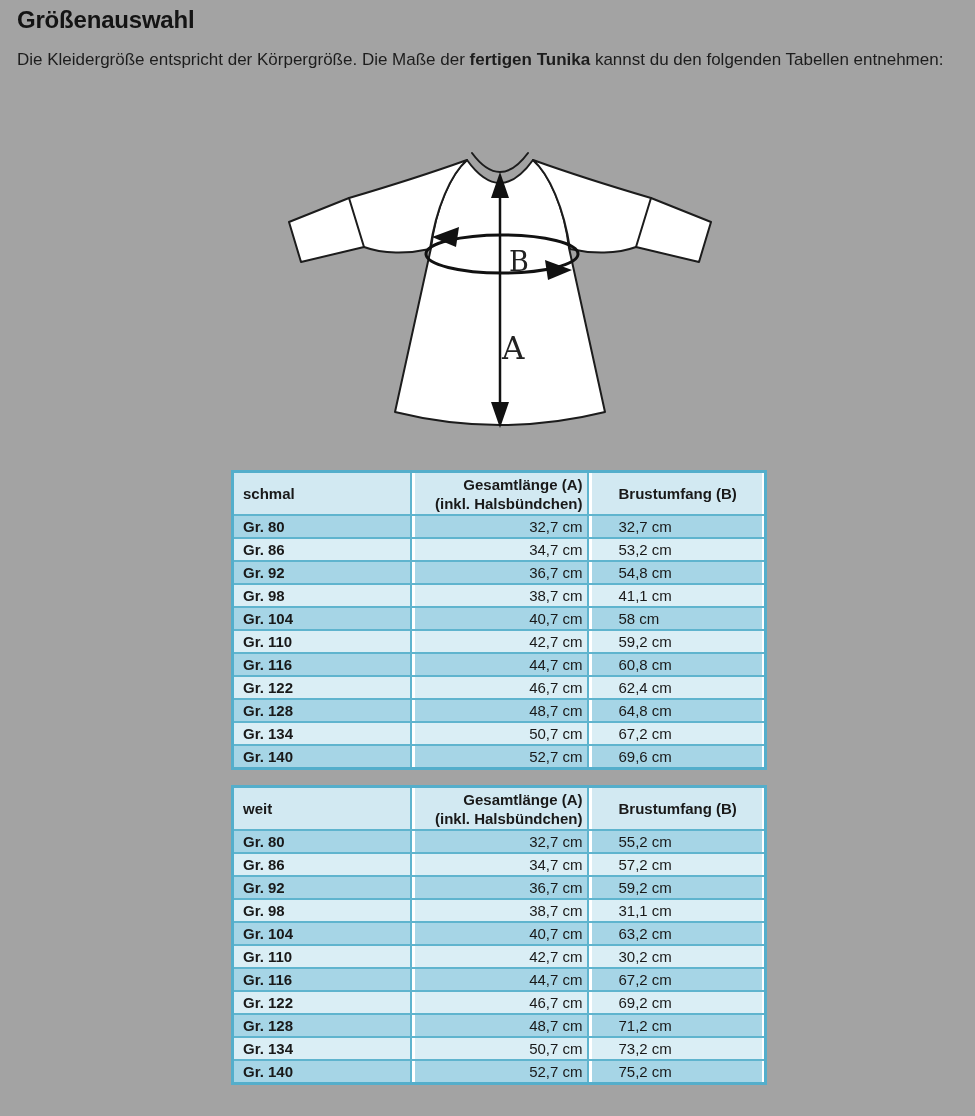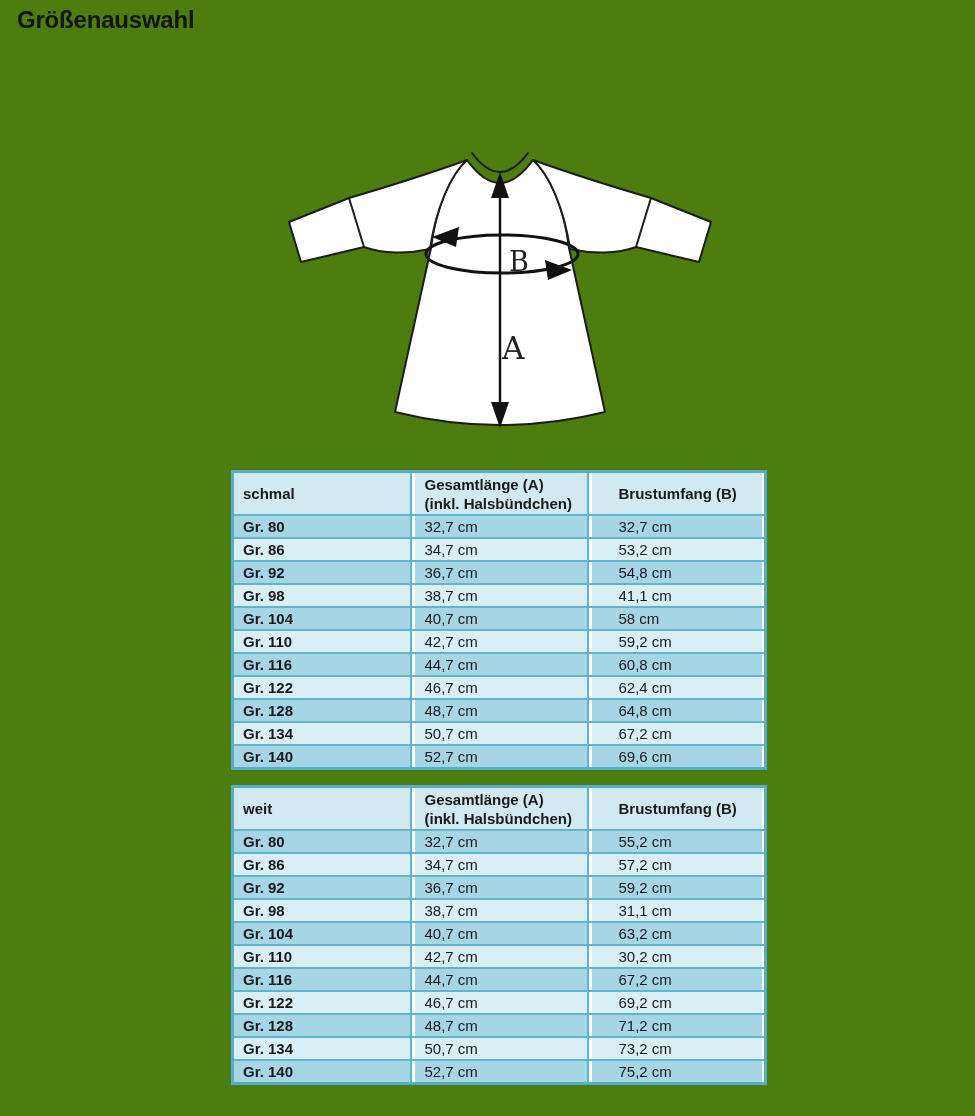--- a/index.html
+++ b/index.html
@@ -1,17 +1,17 @@
 <!DOCTYPE html>
 <html lang="de"><head>
 <meta charset="utf-8">
 <style>
   html,body{margin:0;padding:0;background:#fff;}
   .page{
-    position:relative;width:975px;height:1116px;background:#4d7c0f;
+    position:relative;width:975px;height:1116px;background:#a3a3a3;
     font-family:"Liberation Sans",sans-serif;color:#1b1b1b;overflow:hidden;
   }
   .page-title{
     position:absolute;left:17px;top:6px;margin:0;
     font-size:24px;font-weight:700;color:#141414;letter-spacing:-0.2px;
   }
   .intro{
     position:absolute;left:17px;top:45px;width:950px;margin:0;
     font-size:17px;line-height:30px;color:#1d1d1d;
   }
@@ -33,31 +33,32 @@
   col.c1{width:178px;} col.c2{width:177px;} col.c3{width:178px;}
   th,td{
     border:2px solid #5fb4ce;text-align:left;vertical-align:middle;
     padding:0 4px 0 9px;font-size:15px;color:#191919;overflow:hidden;white-space:nowrap;
   }
   thead th{height:41px;background:#d2e9f2;font-weight:700;line-height:19px;}
   tbody td{height:21px;}
   tbody tr:nth-child(odd) td{background:#a6d5e6;}
   tbody tr:nth-child(even) td{background:#daeef5;}
   tbody td:first-child{font-weight:700;}
-  th:nth-child(2),td:nth-child(2){box-shadow:inset 3px 0 0 #ffffff;padding-left:13px;}
+  th:nth-child(2),td:nth-child(2){box-shadow:inset 3px 0 0 #ffffff;padding-left:13px;text-align:right;}
   th:nth-child(3),td:nth-child(3){box-shadow:inset 3px 0 0 #ffffff,inset -2px 0 0 #ffffff;padding-left:30px;}
   .hl{display:block;}
 </style>
 </head>
 <body>
 
 <div class="page">
 
   <h1 class="page-title">Größenauswahl</h1>
 
+  <p class="intro"><span>Die Kleidergröße entspricht der Körpergröße. Die Maße der </span><b>fertigen Tunika</b><span> kannst du den folgenden Tabellen entnehmen:</span></p>
 
   <div class="figure">
     <svg viewBox="0 0 434 286" xmlns="http://www.w3.org/2000/svg">
 
       <path class="sketch" d="M 148,102 L 112,266 Q 217,292 322,266 L 286,102
            C 281,60 266,28 250,14 Q 217,60 184,14 C 168,28 153,60 148,102 Z"></path>
 
       <path class="sketch" d="M 184,14 C 145,28 100,42 66,52 L 6,76 L 18,116 L 81,101
            C 100,108 125,108 147,103 C 153,62 168,28 184,14 Z"></path>
       <line class="seam" x1="66" y1="52" x2="81" y2="101"></line>

